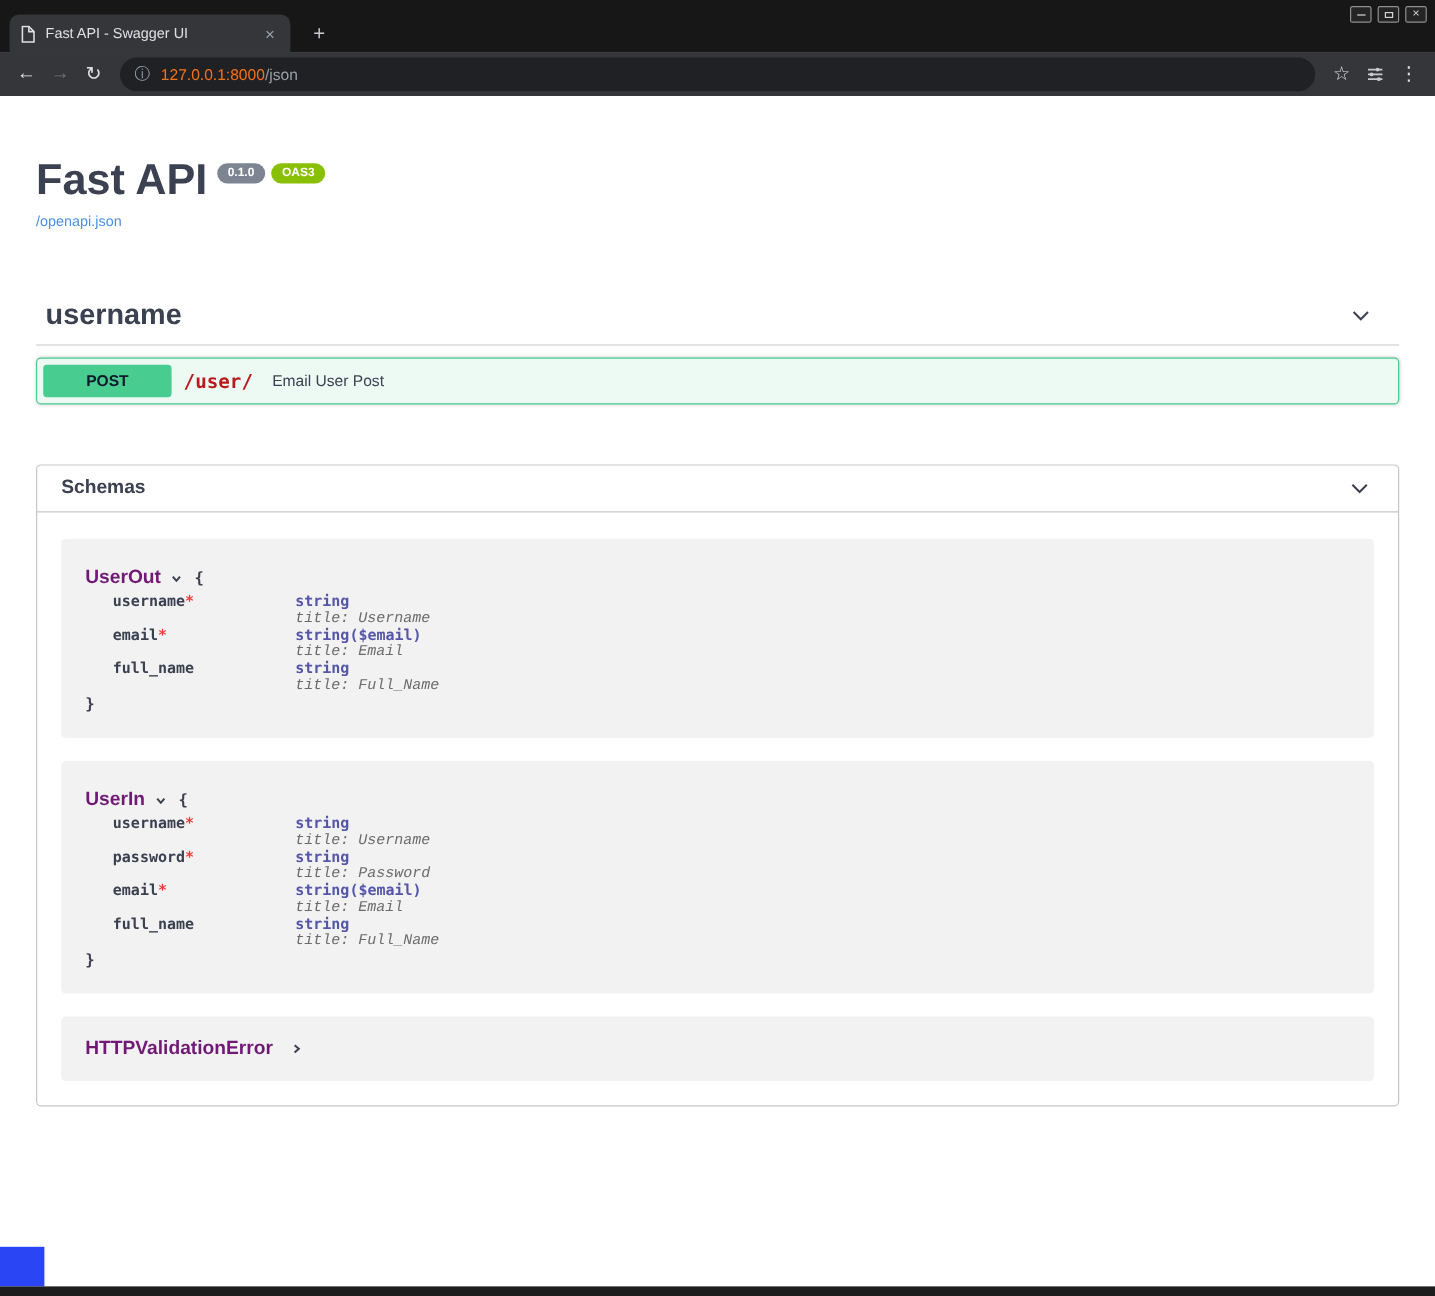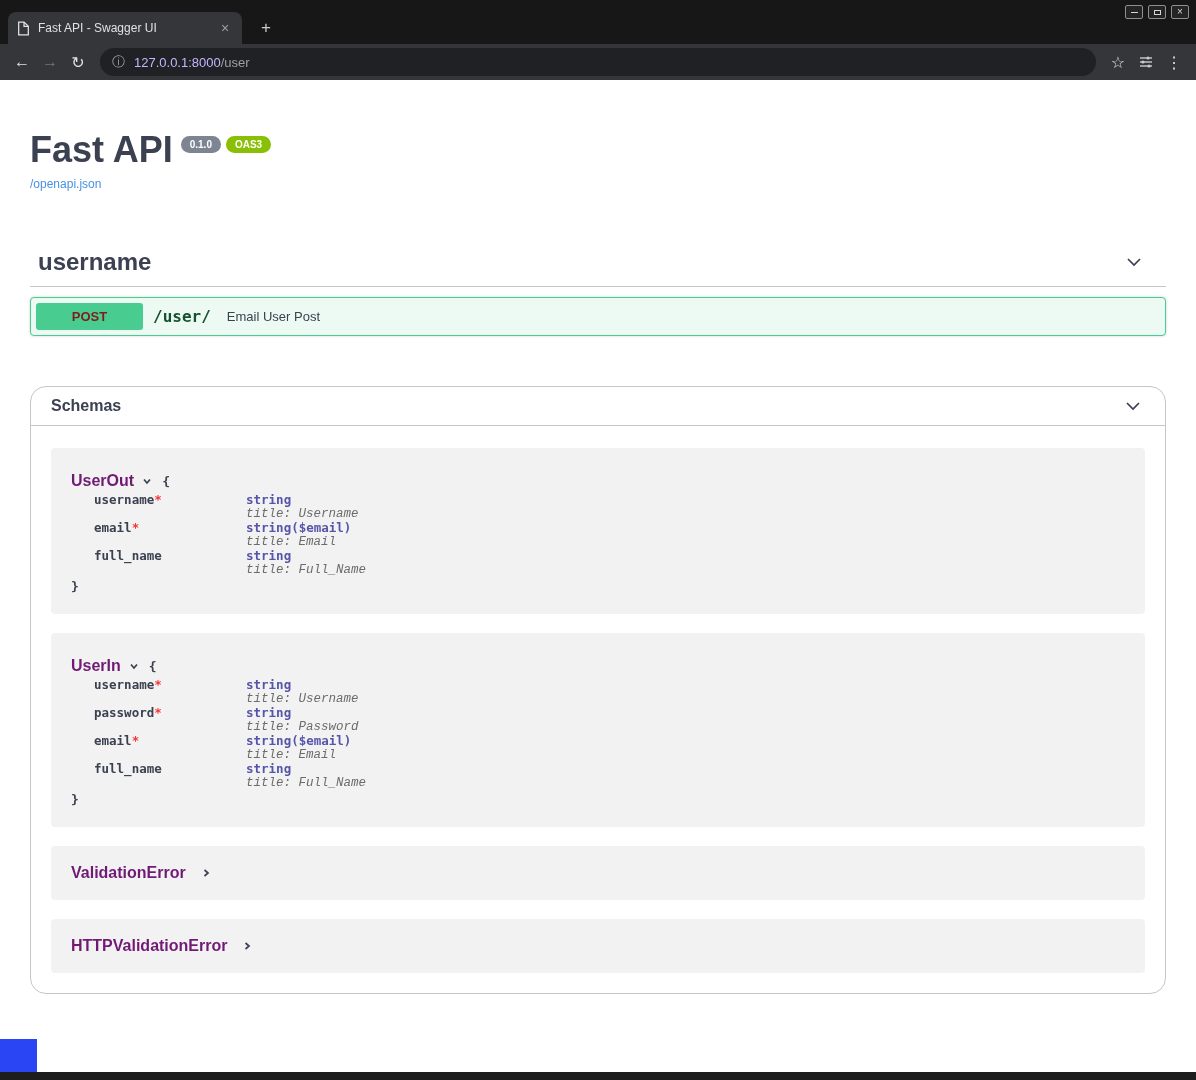--- a/index.html
+++ b/index.html
@@ -21,45 +21,45 @@
   .new-tab { position: absolute; left: 252px; bottom: 2px; width: 28px; height: 28px; color: #c8cacd;
              font-size: 17px; display: flex; align-items: center; justify-content: center; border-radius: 50%; }
 
   .navbar { height: 36px; background: #35363a; display: flex; align-items: center; padding: 0 8px; }
   .nav-icon { width: 28px; height: 28px; display: flex; align-items: center; justify-content: center;
               color: #dfe1e5; font-size: 16px; border-radius: 50%; }
   .nav-icon.disabled { color: #71757a; }
   .omnibox { flex: 1; height: 28px; margin: 0 8px; background: #202124; border-radius: 14px;
              display: flex; align-items: center; padding: 0 12px; font-size: 13px; }
   .info-icon { color: #9aa0a6; font-size: 13px; margin-right: 9px; }
-  .url-host { color: #c4b5fd; }
+  .url-host { color: #f97316; }
   .url-path { color: #9aa0a6; }
 
   
   .content { padding: 0 30px; color: #3b4151; }
   .api-head { margin-top: 52px; display: flex; align-items: flex-start; }
   .api-title { font-size: 36px; font-weight: 700; color: #3b4151; line-height: 1; }
   .badges { display: flex; gap: 5px; margin: 4px 0 0 8px; }
   .badge { font-size: 10px; font-weight: 700; color: #fff; padding: 3px 9px; border-radius: 57px; }
   .badge-version { background: #7d8492; }
   .badge-oas { background: #89bf04; }
   .spec-link { display: inline-block; margin-top: 9px; font-size: 12px; color: #4990e2; text-decoration: none; cursor: pointer; }
 
   .tag-section { margin-top: 56px; display: flex; align-items: center; justify-content: space-between;
                  padding: 0 22px 10px 8px; border-bottom: 1px solid rgba(59,65,81,.3); cursor: pointer; }
   .tag-label { font-size: 24px; font-weight: 700; color: #3b4151; }
 
   .opblock { margin-top: 10px; border: 1px solid #49cc90; background: #edfaf4; border-radius: 4px;
              box-shadow: 0 0 3px rgba(0,0,0,.19); display: flex; align-items: center; padding: 5px; cursor: pointer; }
-  .method-badge { background: #49cc90; color: #7f1d1d; font-weight: 700; font-size: 13px; min-width: 107px;
+  .method-badge { background: #49cc90; color: #0f172a; font-weight: 700; font-size: 13px; min-width: 107px;
                   text-align: center; padding: 6px 0; border-radius: 3px; }
-  .op-path { font-family: "DejaVu Sans Mono", monospace; font-size: 16px; font-weight: 700; color: #14532d; margin-left: 10px; text-align: center; }
+  .op-path { font-family: "DejaVu Sans Mono", monospace; font-size: 16px; font-weight: 700; color: #b91c1c; margin-left: 10px; text-align: center; }
   .op-summary { font-size: 13px; color: #3b4151; margin-left: 16px; }
 
-  .models { margin-top: 50px; border: 1px solid rgba(59,65,81,.3); border-radius: 16px; }
+  .models { margin-top: 50px; border: 1px solid rgba(59,65,81,.3); border-radius: 4px; }
   .models-header { display: flex; align-items: center; justify-content: space-between;
                    padding: 9px 22px 9px 20px; border-bottom: 1px solid rgba(59,65,81,.3); cursor: pointer; }
   .models-title { font-size: 16px; font-weight: 700; color: #3b4151; }
   .models-body { padding: 22px 20px 20px; }
 
   .model-card { background: rgba(0,0,0,.05); border-radius: 4px; padding: 24px 20px 20px; margin-bottom: 19px; }
   .model-card:last-child { margin-bottom: 0; }
   .model-head { display: flex; align-items: center; }
   .model-toggle { display: flex; align-items: center; gap: 7px; background: none; border: none; cursor: pointer; padding: 0; }
   .model-name { font-size: 16px; font-weight: 700; color: #701a75; font-family: "Liberation Sans", sans-serif; }
@@ -115,21 +115,21 @@
   <div class="nav-icon disabled">
       <span>→</span>
     </div>
   <div class="nav-icon">
       <span>↻</span>
     </div>
 
   <div class="omnibox">
     <span class="info-icon">ⓘ</span>
     <span class="url-host">127.0.0.1:8000</span>
-      <span class="url-path">/user</span>
+      <span class="url-path">/json</span>
   </div>
 
   <div class="nav-icon">
       <span>☆</span>
     </div>
   <div class="nav-icon">
     <svg width="16" height="16" viewBox="0 0 16 16">
       <g stroke="#c8cacd" stroke-width="1.4" fill="none">
         <line x1="2" y1="4" x2="14" y2="4"></line>
           <circle cx="10" cy="4" r="1.6" fill="#c8cacd" stroke="none"></circle>
@@ -251,28 +251,20 @@
             <div class="prop-name"><span>full_name</span><span class="star"></span></div>
             <div>
               <div class="prop-type">string</div>
               <div class="prop-title">title: Full_Name</div>
             </div>
           </div>
         </div>
         <div class="brace">}</div>
       </div>
 
-      <div class="model-card collapsed">
-        <button class="collapsed-head">
-          <span class="model-name">ValidationError</span>
-          <svg width="12" height="12" viewBox="0 0 12 12">
-            <polyline class="chev" points="4.5,3 8,6 4.5,9" stroke-width="1.5"></polyline>
-          </svg>
-        </button>
-      </div>
 
       <div class="model-card collapsed">
         <button class="collapsed-head">
           <span class="model-name">HTTPValidationError</span>
           <svg width="12" height="12" viewBox="0 0 12 12">
             <polyline class="chev" points="4.5,3 8,6 4.5,9" stroke-width="1.5"></polyline>
           </svg>
         </button>
       </div>
 

